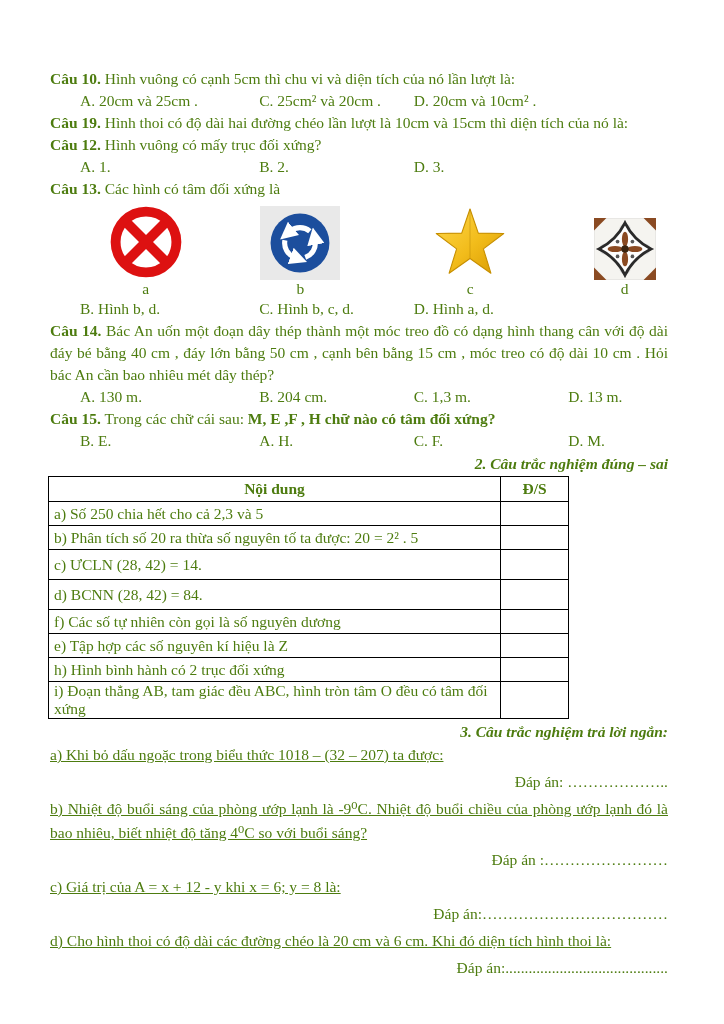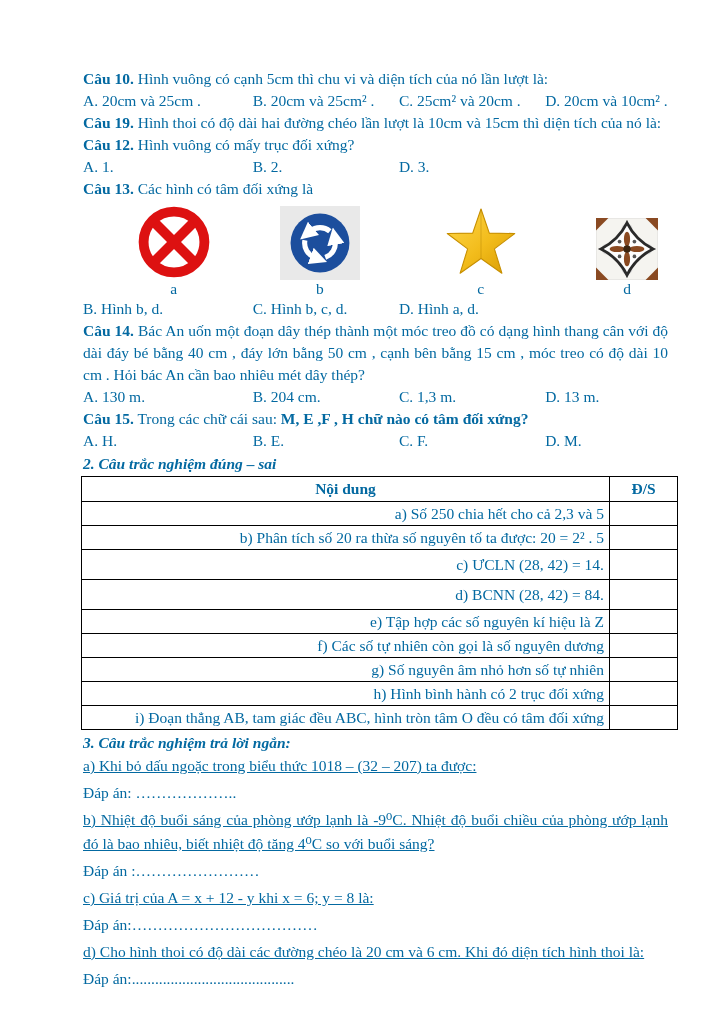--- a/index.html
+++ b/index.html
@@ -1,51 +1,50 @@
 <!DOCTYPE html>
 <html><head>
 <meta charset="utf-8">
 <style>
   html,body{margin:0;padding:0;}
   body{width:724px;height:1024px;background:#ffffff;overflow:hidden;}
   .page{
     box-sizing:border-box;width:724px;height:1024px;
-    padding:68px 56px 0 83px;
+    padding:68px 56px 0 50px;
     font-family:"Liberation Serif","DejaVu Serif",serif;
-    font-size:15.5px;color:#0369a1;
+    font-size:15.5px;color:#4d7c0f;
   }
-  p{margin:0;}
+  p{margin:0;text-align:right;}
   .q{line-height:22px;text-align:justify;}
   .q b{font-weight:bold;}
   .opts{display:grid;grid-template-columns:29% 25% 25% 21%;line-height:22px;}
-  .opts span{white-space:nowrap;}
+  .opts span{white-space:nowrap;margin-left:30px;}
   .fig-row{display:grid;grid-template-columns:31% 19% 36% 14%;margin:2px 0 0 0;}
   .fig{display:flex;flex-direction:column;align-items:center;justify-content:flex-end;}
   .fig .art{height:78px;display:flex;align-items:flex-end;justify-content:center;}
   .fig .cap{line-height:18px;}
   .sign-b-bg{background:#e9e9e9;width:80px;height:74px;display:flex;align-items:center;justify-content:center;}
   .sec-title{font-weight:bold;font-style:italic;line-height:23px;}
-  table.tf{border-collapse:collapse;width:597px;margin:1px 0 1px -2px;table-layout:fixed;}
+  table.tf{border-collapse:collapse;width:521px;margin:1px 0 1px -2px;table-layout:fixed;}
   table.tf th,table.tf td{border:1px solid #000;padding:0 5px;font-size:15.5px;overflow:hidden;}
   table.tf th{font-weight:bold;text-align:center;height:24px;}
-  table.tf td{height:23px;text-align:right;}
+  table.tf td{height:23px;text-align:left;}
   table.tf tr.tall td{height:29px;}
   table.tf col.c-ds{width:68px;}
   .s3 p.item{line-height:24px;text-align:justify;text-decoration:underline;}
   .s3 p.ans{line-height:24px;margin:3px 0 3px 0;}
 </style>
 </head>
 <body>
 
 <div class="page">
 
   <p class="q"><b>Câu 10.</b> <span>Hình vuông có cạnh 5cm thì chu vi và diện tích của nó lần lượt là:</span></p>
   <div class="opts">
     <span>A. 20cm và 25cm .</span>
-    <span>B. 20cm và 25cm² .</span>
     <span>C. 25cm² và 20cm .</span>
     <span>D. 20cm và 10cm² .</span>
   </div>
 
   <p class="q"><b>Câu 19.</b> <span>Hình thoi có độ dài hai đường chéo lần lượt là 10cm và 15cm thì diện tích của nó là:</span></p>
 
   <p class="q"><b>Câu 12.</b> <span>Hình vuông có mấy trục đối xứng?</span></p>
   <div class="opts">
     <span>A. 1.</span>
     <span>B. 2.</span>
@@ -136,22 +135,22 @@
   <p class="q"><b>Câu 14.</b> <span>Bác An uốn một đoạn dây thép thành một móc treo đồ có dạng hình thang cân với độ dài đáy bé bằng 40 cm , đáy lớn bằng 50 cm , cạnh bên bằng 15 cm , móc treo có độ dài 10 cm . Hỏi bác An cần bao nhiêu mét dây thép?</span></p>
   <div class="opts">
     <span>A. 130 m.</span>
     <span>B. 204 cm.</span>
     <span>C. 1,3 m.</span>
     <span>D. 13 m.</span>
   </div>
 
   <p class="q"><b>Câu 15.</b> <span>Trong các chữ cái sau:</span> <b>M, E ,F , H  chữ nào có tâm đối xứng?</b></p>
   <div class="opts">
+    <span>B. E.</span>
     <span>A. H.</span>
-    <span>B. E.</span>
     <span>C. F.</span>
     <span>D. M.</span>
   </div>
 
   <p class="sec-title">2. Câu trắc nghiệm đúng – sai</p>
 
   <table class="tf">
     <colgroup>
         <col class="c-content">
         <col class="c-ds">
@@ -171,29 +170,25 @@
     </tr>
     <tr class="tall">
       <td>c) ƯCLN (28, 42)  =  14.</td>
       <td></td>
     </tr>
     <tr class="tall">
       <td>d) BCNN (28, 42)  =  84.</td>
       <td></td>
     </tr>
     <tr>
+      <td>f) Các số tự nhiên còn gọi là số nguyên dương</td>
+      <td></td>
+    </tr>
+    <tr>
       <td>e) Tập hợp các số nguyên kí hiệu là Z</td>
-      <td></td>
-    </tr>
-    <tr>
-      <td>f) Các số tự nhiên còn gọi là số nguyên dương</td>
-      <td></td>
-    </tr>
-    <tr>
-      <td>g) Số nguyên âm nhỏ hơn số tự nhiên</td>
       <td></td>
     </tr>
     <tr>
       <td>h) Hình bình hành có 2 trục đối xứng</td>
       <td></td>
     </tr>
     <tr>
       <td>i) Đoạn thẳng AB, tam giác đều ABC, hình tròn tâm O đều có tâm đối xứng</td>
       <td></td>
     </tr>

